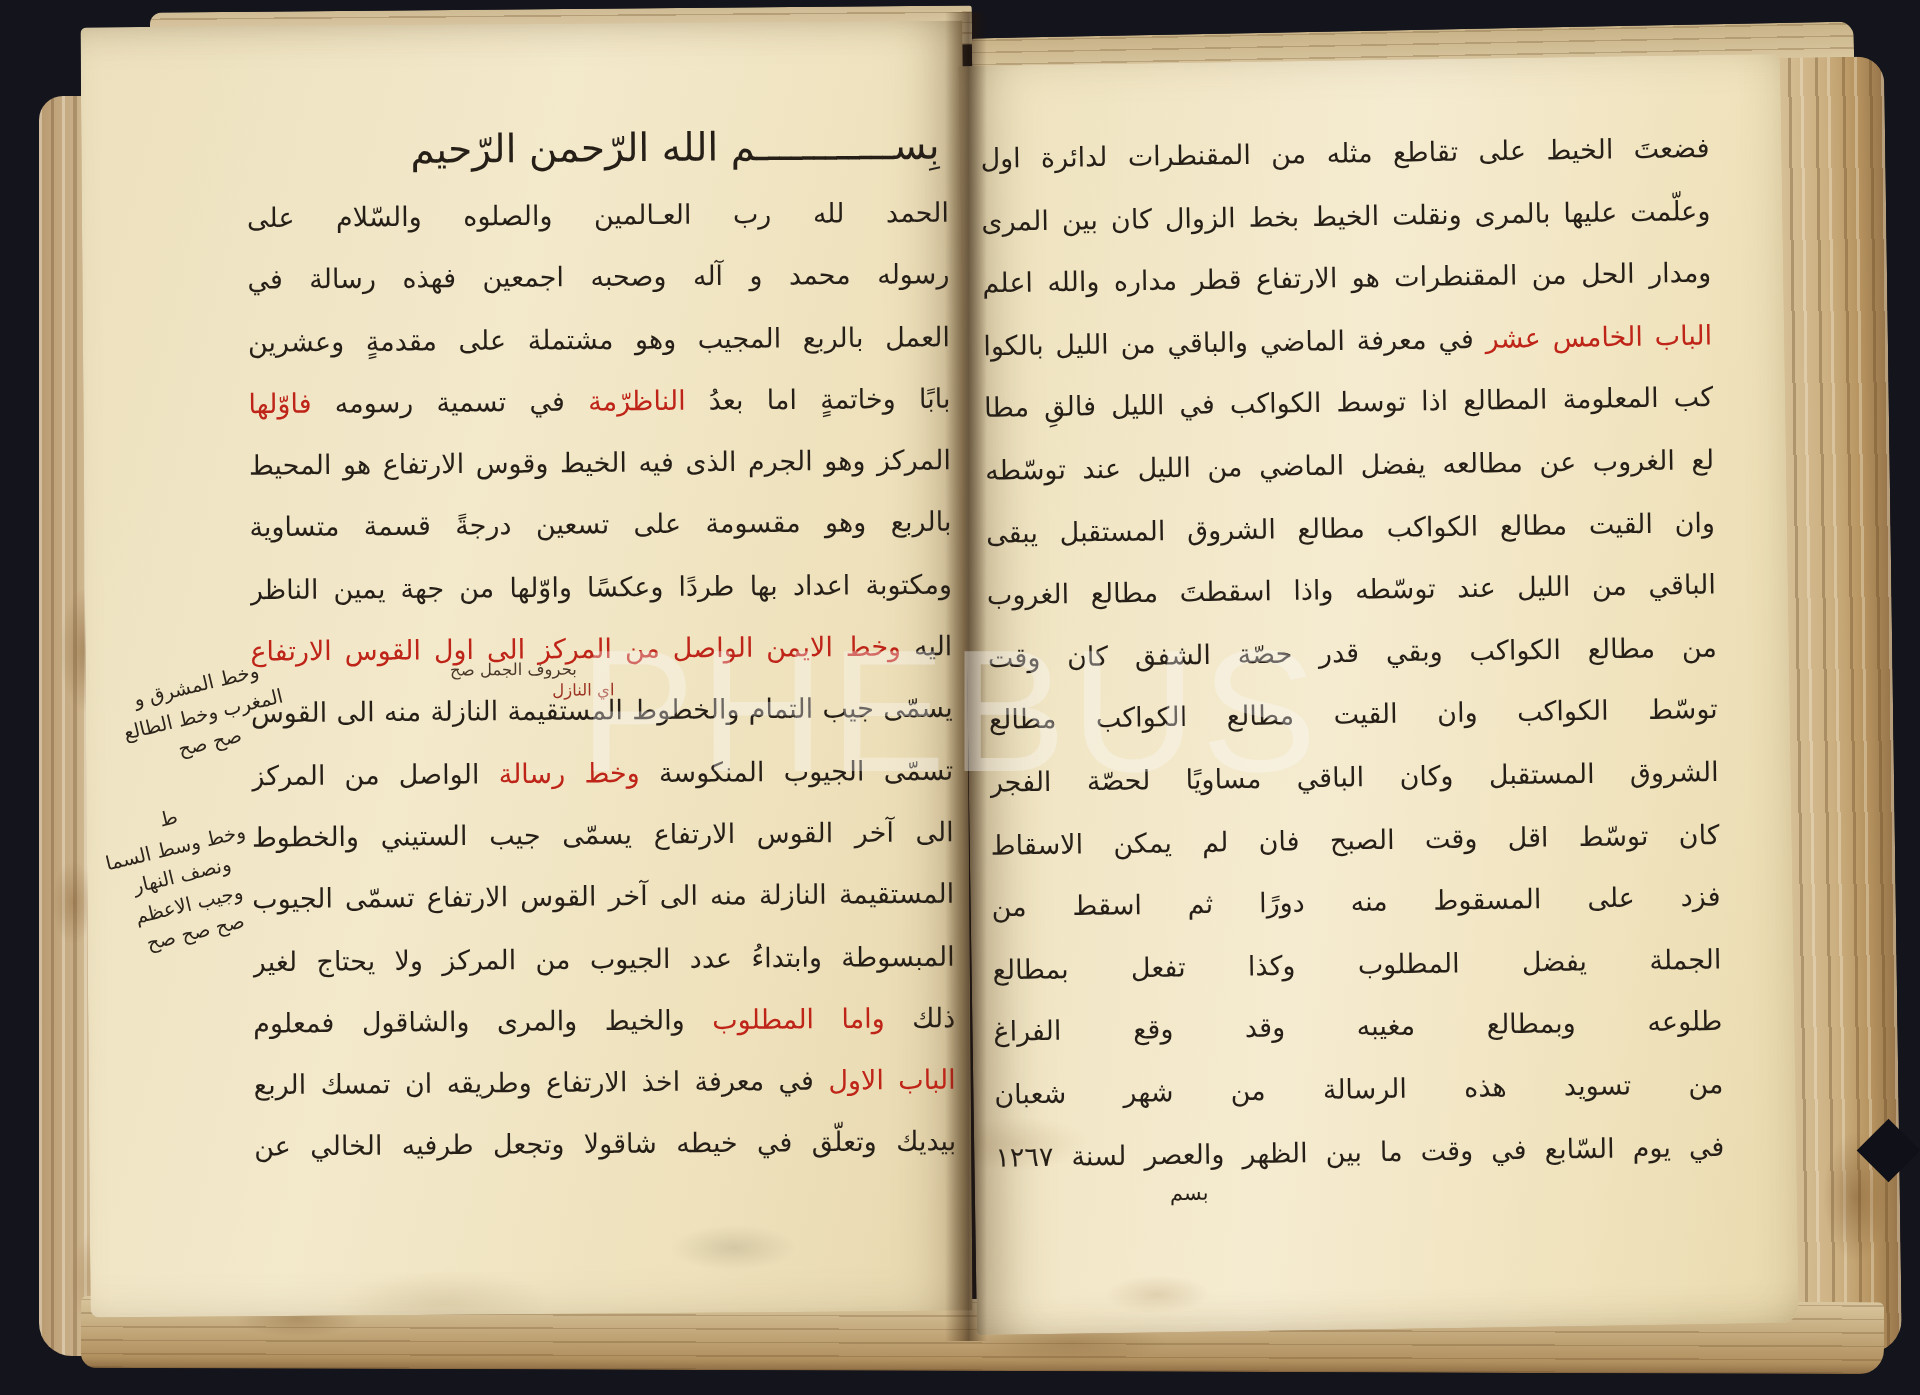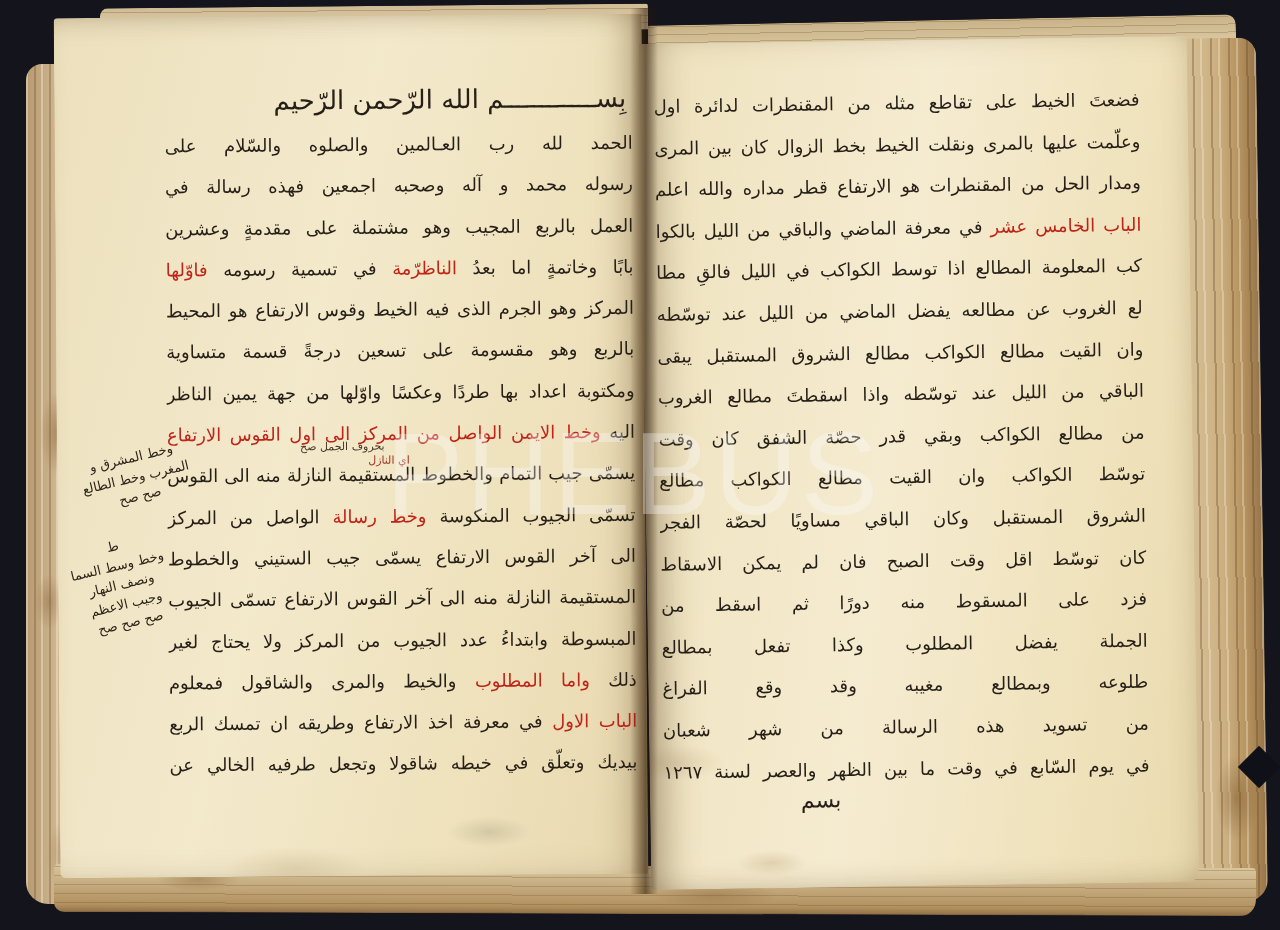--- a/index.html
+++ b/index.html
@@ -101,21 +101,21 @@
   .red{color:#bf2418;}
   .interlinear{
     position:absolute;font-size:11px;color:#4a382a;direction:rtl;white-space:nowrap;
   }
   .interlinear.redish{color:#9c3222;margin-left:36px;}
   .margin-note{
     position:absolute;direction:rtl;font-size:13px;line-height:1.5;
     color:#2c241a;text-align:center;transform:rotate(-13deg);white-space:nowrap;
   }
   .catchword{
-    position:absolute;left:130px;top:746px;font-size:22px;color:#261f17;direction:rtl;margin-left:21px;
+    position:absolute;left:130px;top:746px;font-size:14px;color:#261f17;direction:rtl;
   }
   
   .watermark{
     position:absolute;left:386px;top:416px;z-index:6;
     font-family:Liberation Sans, sans-serif;font-size:116px;line-height:1;
     color:rgba(252,252,255,.33);letter-spacing:3px;pointer-events:none;
   }
 </style>
 </head>
 <body>

